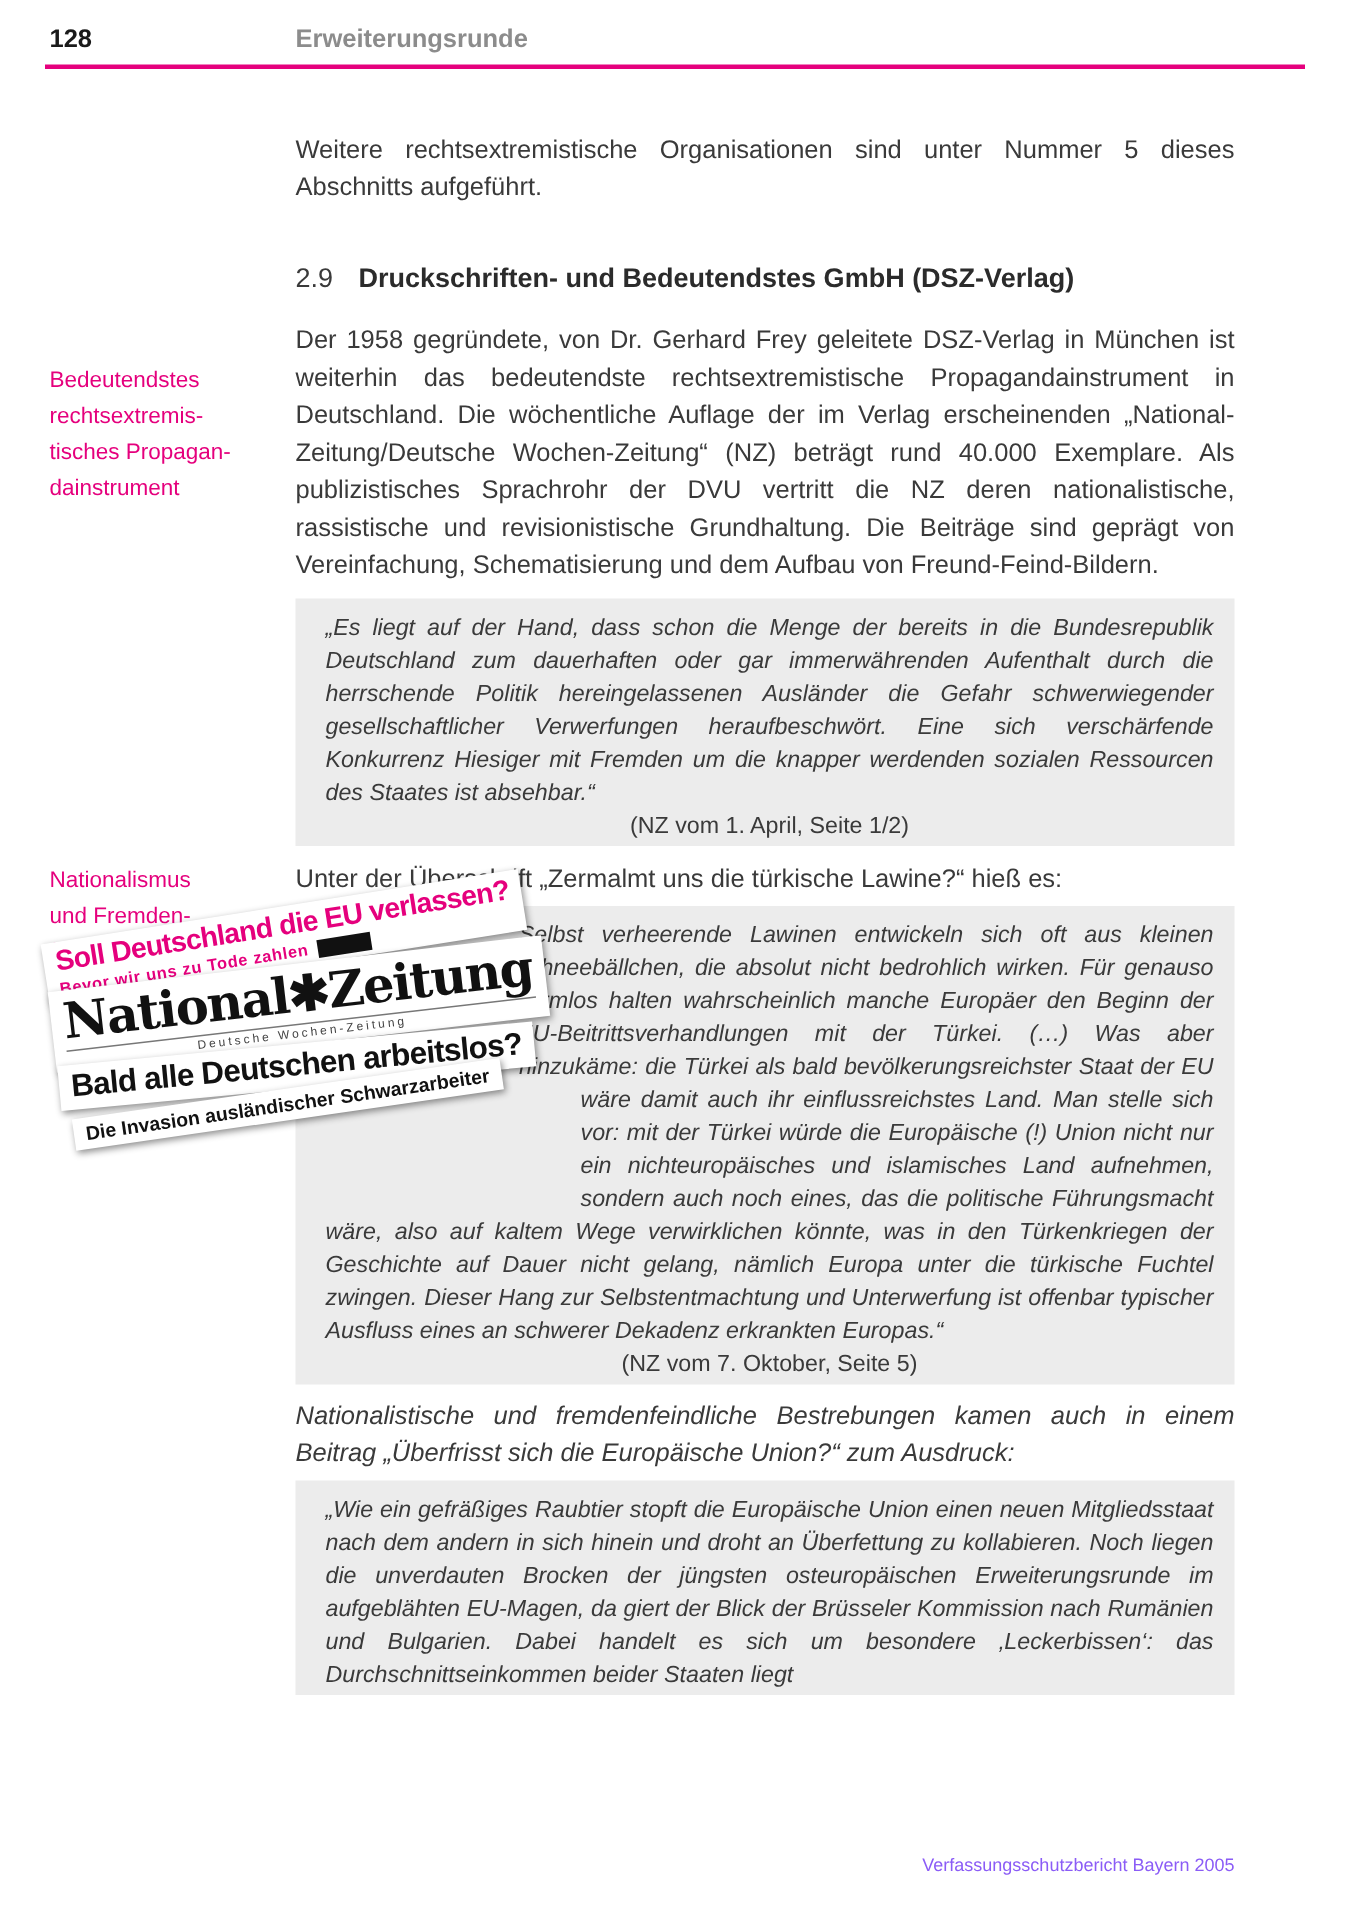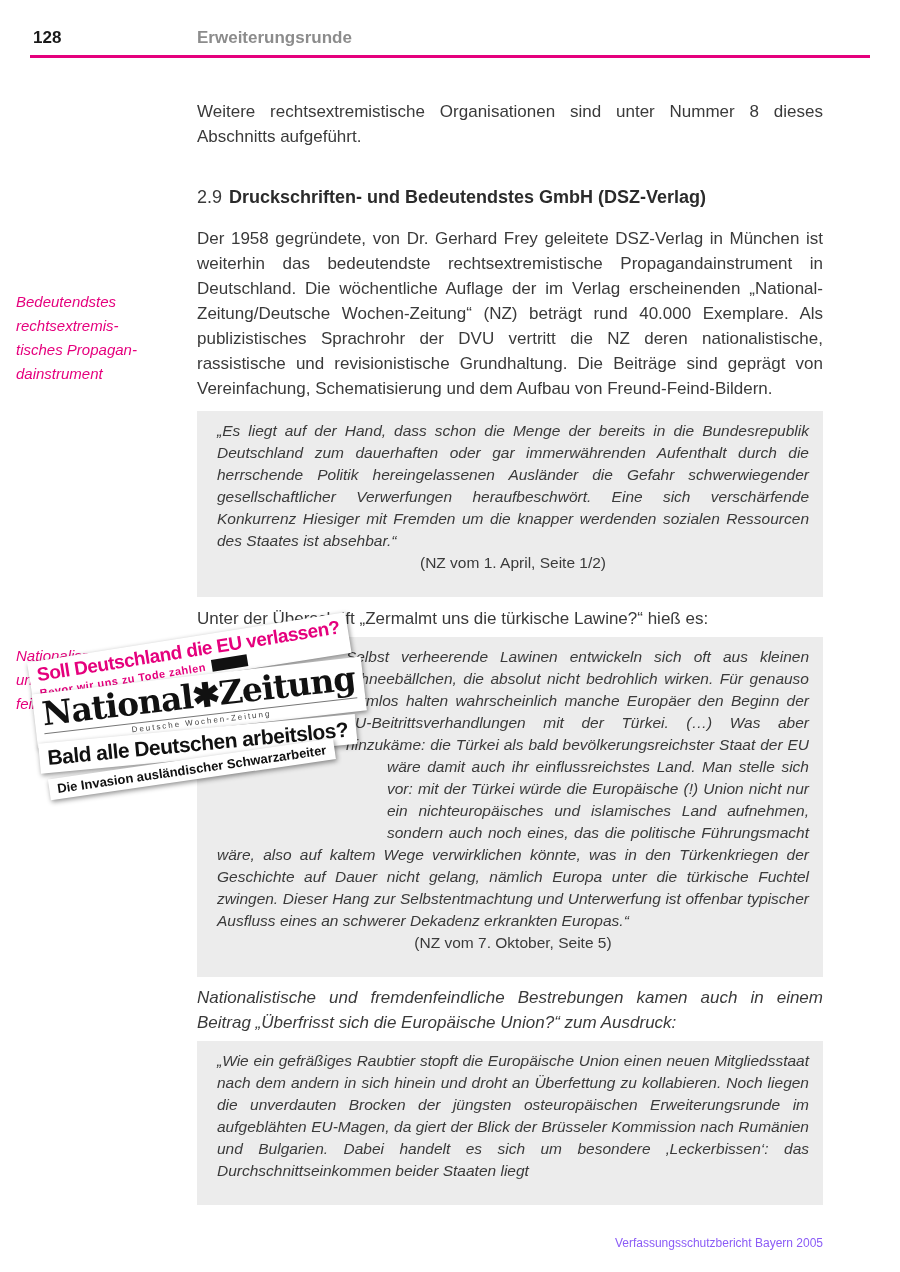--- a/index.html
+++ b/index.html
@@ -19,21 +19,21 @@
     width:900px;
     height:1272px;
     background:#fff;
     overflow:hidden;
   }
 
   
   .page-header{
     display:flex;
     align-items:baseline;
-    padding:28px 30px 0 33px;
+    padding:16px 30px 0 33px;
   }
   .page-number{
     width:164px;
     font-size:17px;
     font-weight:bold;
     color:#1a1a1a;
   }
   .running-title{
     font-size:17px;
     font-weight:bold;
@@ -46,57 +46,55 @@
   }
 
   
   .block{position:relative;}
   .body-col{
     margin-left:197px;
     margin-right:77px;
   }
   .margin-note{
     position:absolute;
-    left:16px;
+    left:33px;
     top:0;
     width:155px;
     font-size:15px;
-    font-style:italic;
     color:var(--accent);
     line-height:24px;
     white-space:pre-line;
-    margin-top:36px;
   }
   p.body-text{
     font-size:17px;
     line-height:25px;
     text-align:justify;
     hyphens:auto;
   }
   .section-heading{
     font-size:18px;
     margin-top:38px;
   }
   .section-number{
     font-weight:normal;
-    margin-right:7px;
+    margin-right:17px;
   }
   .section-title{
     font-weight:bold;
     color:#2b2b2b;
   }
 
   .block-intro{margin-top:41px;}
   .block-main{margin-top:18px;}
   .quote-box{
     margin-top:10px;
     margin-left:197px;
     margin-right:77px;
     background:var(--quote-bg);
-    padding:9px 14px 23px 20px;
+    padding:9px 14px 2px 20px;
     position:relative;
   }
   .quote-text{
     font-size:15.5px;
     font-style:italic;
     line-height:22px;
     text-align:justify;
     hyphens:auto;
   }
   .quote-source{
@@ -220,21 +218,21 @@
 <div class="page">
 
   <div class="page-header">
     <div class="page-number">128</div>
     <div class="running-title">Erweiterungsrunde</div>
   </div>
   <div class="header-rule"></div>
 
   <div class="block block-intro">
     <div class="body-col">
-      <p class="body-text">Weitere rechtsextremistische Organisationen sind unter Nummer 8 dieses Abschnitts aufgeführt.</p>
+      <p class="body-text">Weitere rechtsextremistische Organisationen sind unter Nummer 5 dieses Abschnitts aufgeführt.</p>
     </div>
   </div>
 
   <div class="block">
     <div class="body-col">
       <h2 class="section-heading"><span class="section-number">2.9</span><span class="section-title">Druckschriften- und Bedeutendstes GmbH (DSZ-Verlag)</span></h2>
     </div>
   </div>
 
   <div class="block block-main">

